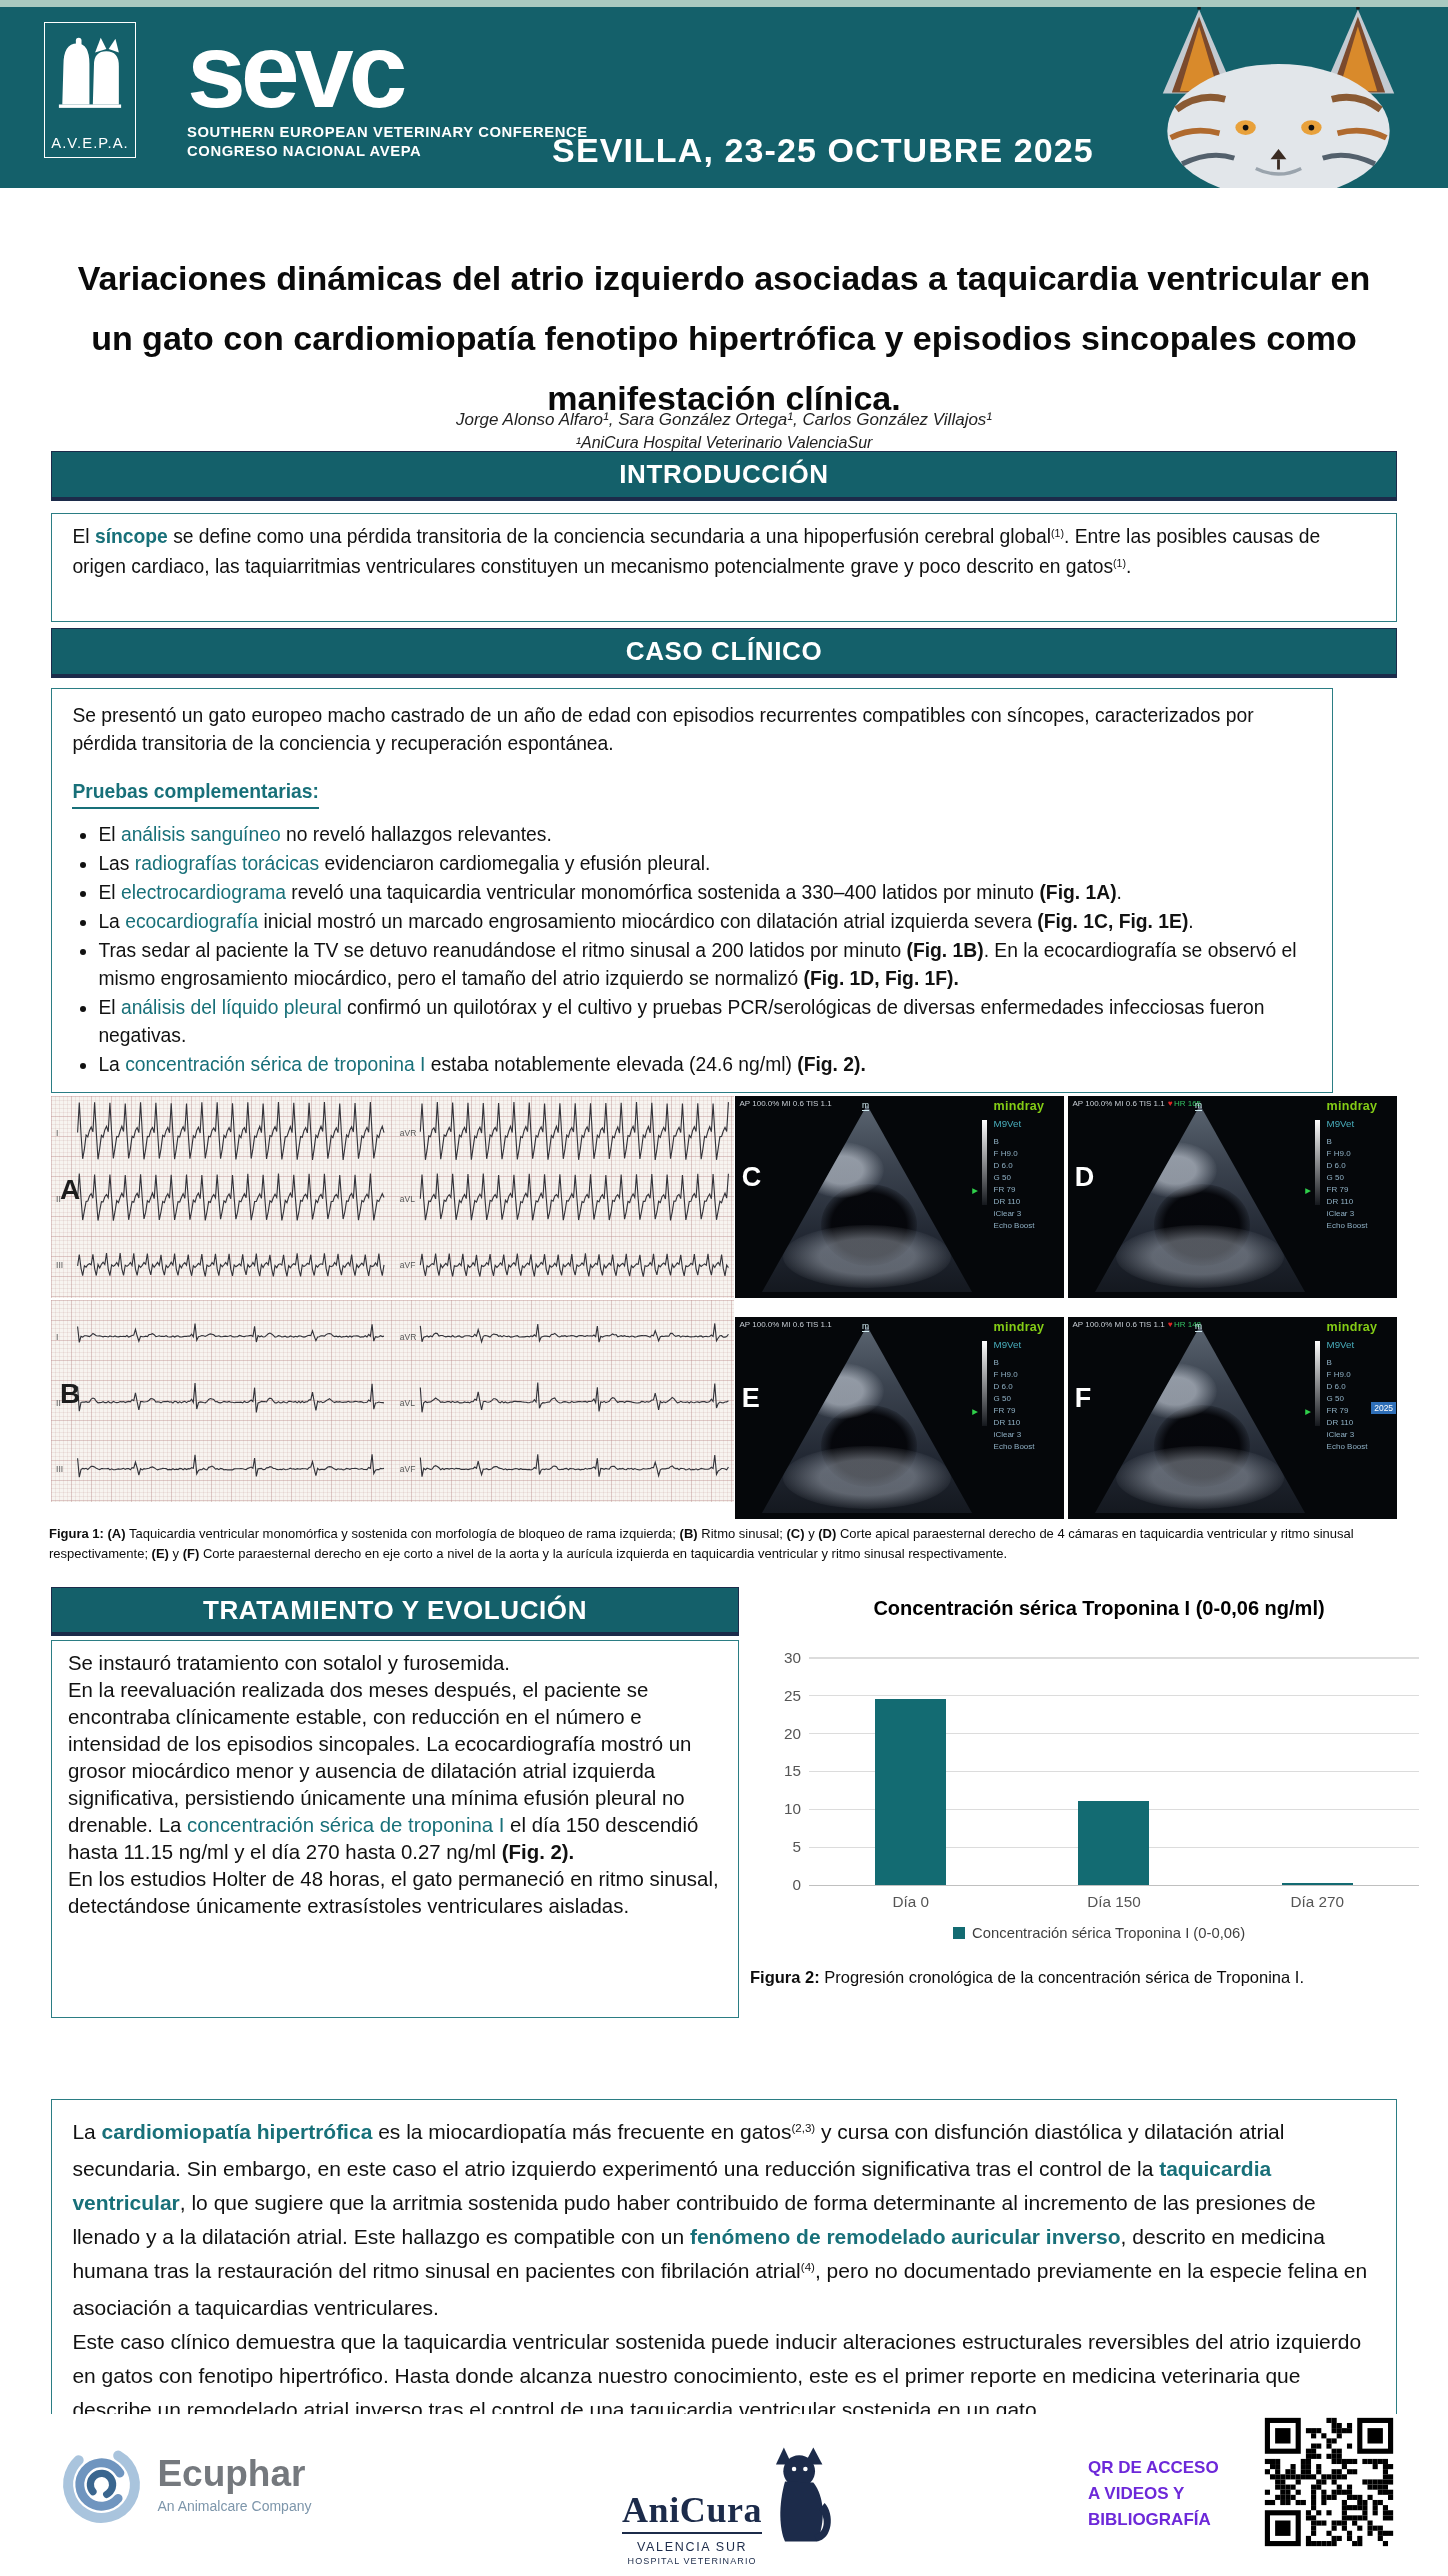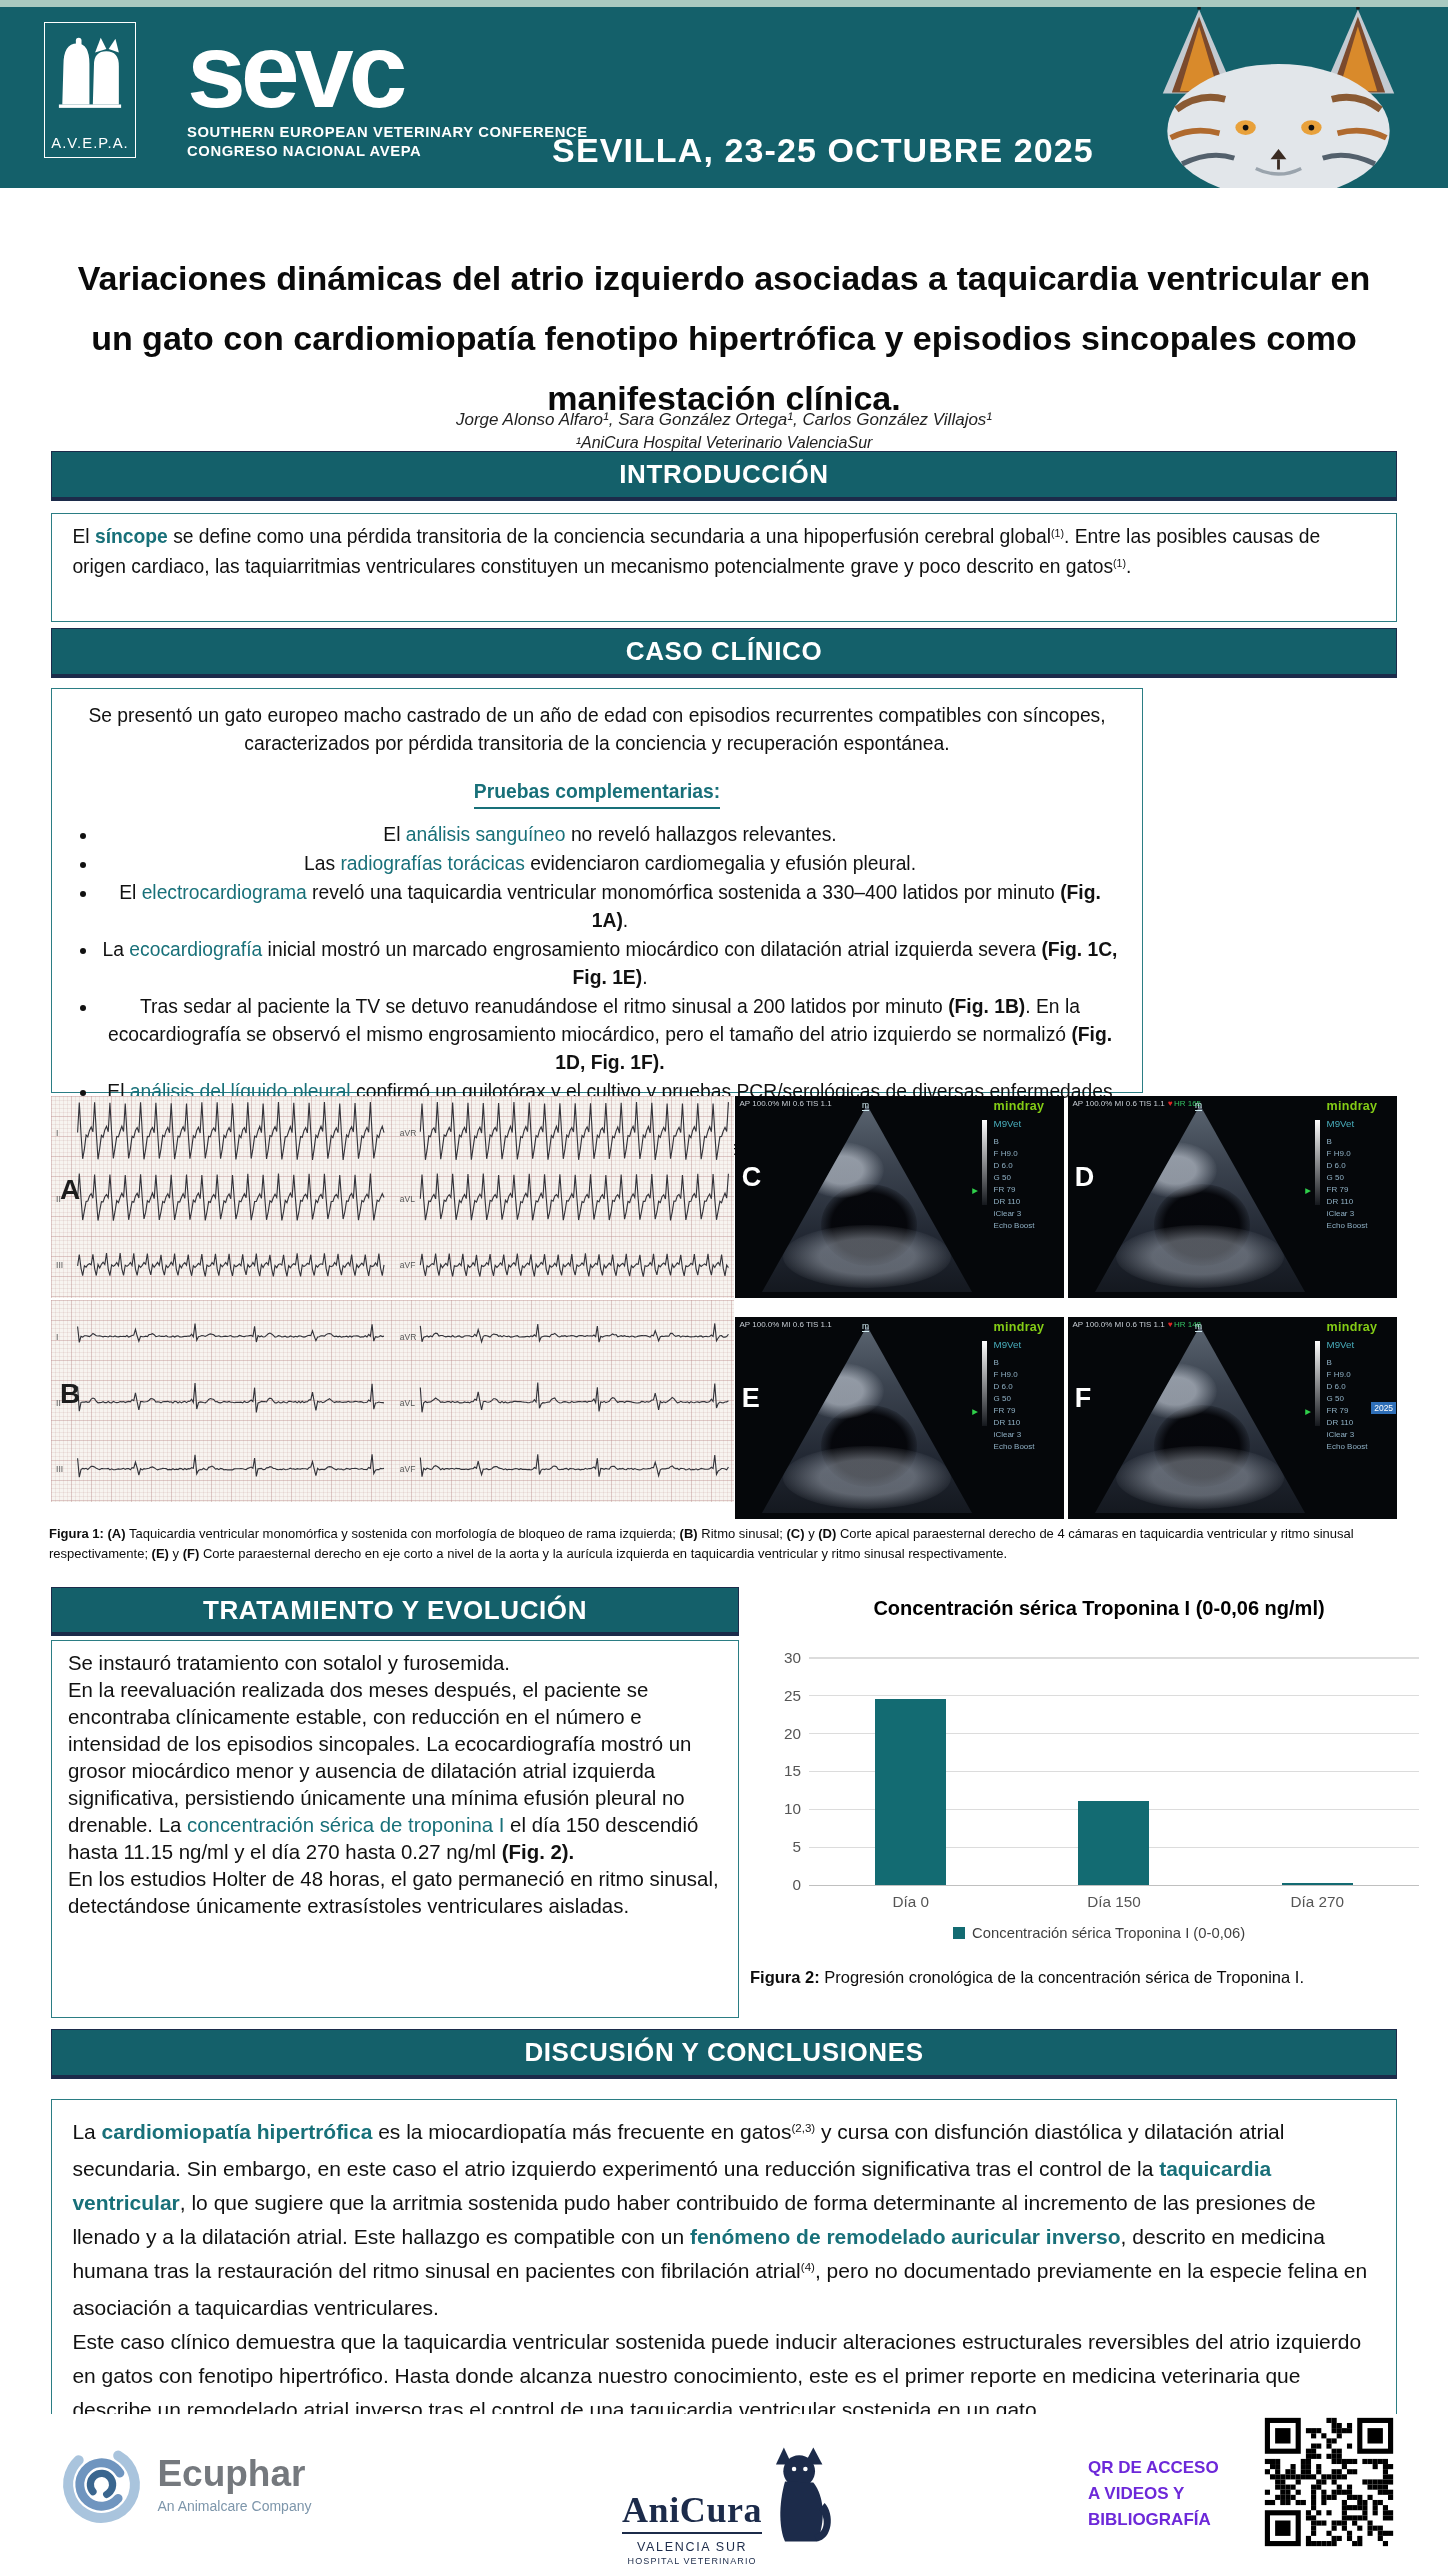--- a/index.html
+++ b/index.html
@@ -33,21 +33,21 @@
   .sec-bar{position:absolute;background:#14606a;border:1.1px solid #1c2b4a;border-bottom:4px solid #1c2b4a;
            box-sizing:border-box;color:#fff;font-weight:700;font-size:26px;display:flex;
            align-items:center;justify-content:center;letter-spacing:0.6px;}
   #bar-intro{left:51px;top:451px;width:1346px;height:50px;}
   #bar-caso{left:51px;top:628px;width:1346px;height:50px;}
   #bar-trat{left:51px;top:1587px;width:688px;height:49px;}
   #bar-disc{left:51px;top:2029px;width:1346px;height:50px;}
 
   .sec-box{position:absolute;border:1.7px solid #2b7d84;box-sizing:border-box;background:#fff;}
   #box-intro{left:51px;top:513px;width:1346px;height:109px;padding:9px 20.4px;font-size:19.3px;line-height:28px;}
-  #box-caso{left:51px;top:688px;width:1092px;height:405px;padding:12.5px 20.4px;font-size:19.3px;line-height:28px;text-align:center;}
+  #box-caso{left:51px;top:688px;width:1282px;height:405px;padding:12.5px 20.4px;font-size:19.3px;line-height:28px;}
   #box-trat{left:51px;top:1640px;width:688px;height:378px;padding:9px 16px;font-size:20.4px;line-height:27px;}
   #box-disc{left:51px;top:2099px;width:1346px;height:321px;padding:14.8px 20.4px;font-size:21px;line-height:34px;}
 
   .seg-accent{color:#187079;}
   .seg-accent-bold{color:#187079;font-weight:700;}
   .seg-bold{font-weight:700;}
   .seg-sup{position:relative;top:-0.55em;font-size:0.55em;}
   .sub-head{color:#187079;font-weight:700;font-size:19.3px;display:inline-block;
             border-bottom:2.3px solid #187079;padding-bottom:1.1px;margin:20.4px 0 4.5px 0;}
   #box-caso ul{margin:8px 0 0 0;padding-left:26px;}
@@ -388,21 +388,20 @@
         <div>Día 150</div>
         <div>Día 270</div>
       </div>
     <div class="chart-legend">
       <span class="legend-swatch" style="background: rgb(19, 107, 114);"></span>
       <span>Concentración sérica Troponina I (0-0,06)</span>
     </div>
   </div>
   <div class="fig-caption" id="caption-fig2"><span class="seg-bold">Figura 2: </span><span>Progresión cronológica de la concentración sérica de Troponina I.</span></div>
 
-  <div class="sec-bar" id="bar-disc">DISCUSIÓN Y CONCLUSIONES</div>
   <div class="sec-box" id="box-disc">
     <div>
         <div class="box-p"><span>La </span><span class="seg-accent-bold">cardiomiopatía hipertrófica</span><span> es la miocardiopatía más frecuente en gatos</span><span class="seg-sup">(2,3)</span><span> y cursa con disfunción diastólica y dilatación atrial secundaria. Sin embargo, en este caso el atrio izquierdo experimentó una reducción significativa tras el control de la </span><span class="seg-accent-bold">taquicardia ventricular</span><span>, lo que sugiere que la arritmia sostenida pudo haber contribuido de forma determinante al incremento de las presiones de llenado y a la dilatación atrial. Este hallazgo es compatible con un </span><span class="seg-accent-bold">fenómeno de remodelado auricular inverso</span><span>, descrito en medicina humana tras la restauración del ritmo sinusal en pacientes con fibrilación atrial</span><span class="seg-sup">(4)</span><span>, pero no documentado previamente en la especie felina en asociación a taquicardias ventriculares.</span></div>
         <div class="box-p"><span>Este caso clínico demuestra que la taquicardia ventricular sostenida puede inducir alteraciones estructurales reversibles del atrio izquierdo en gatos con fenotipo hipertrófico. Hasta donde alcanza nuestro conocimiento, este es el primer reporte en medicina veterinaria que describe un remodelado atrial inverso tras el control de una taquicardia ventricular sostenida en un gato.</span></div>
       </div>
   </div>
 
   <div class="footer">
     <div class="ecuphar">
       <svg width="89" height="89" viewBox="0 0 160 160">

